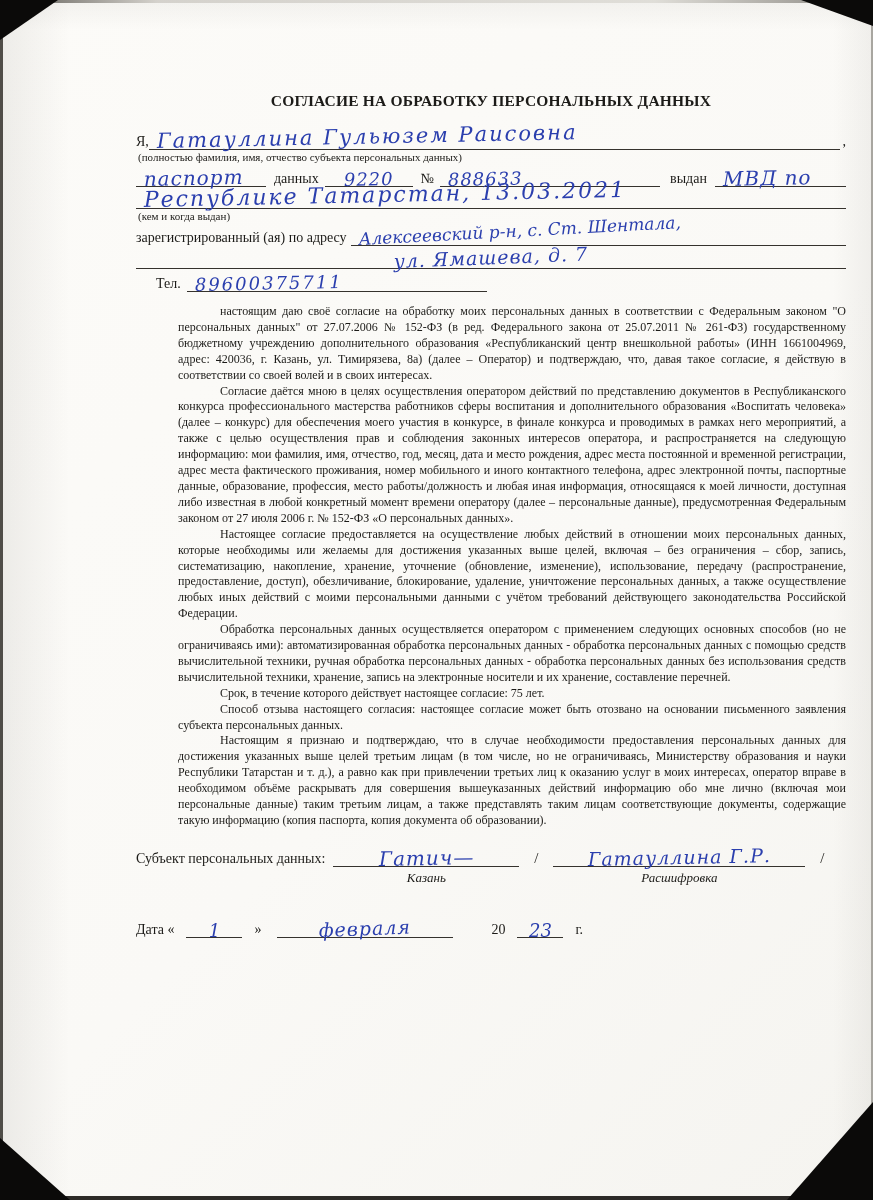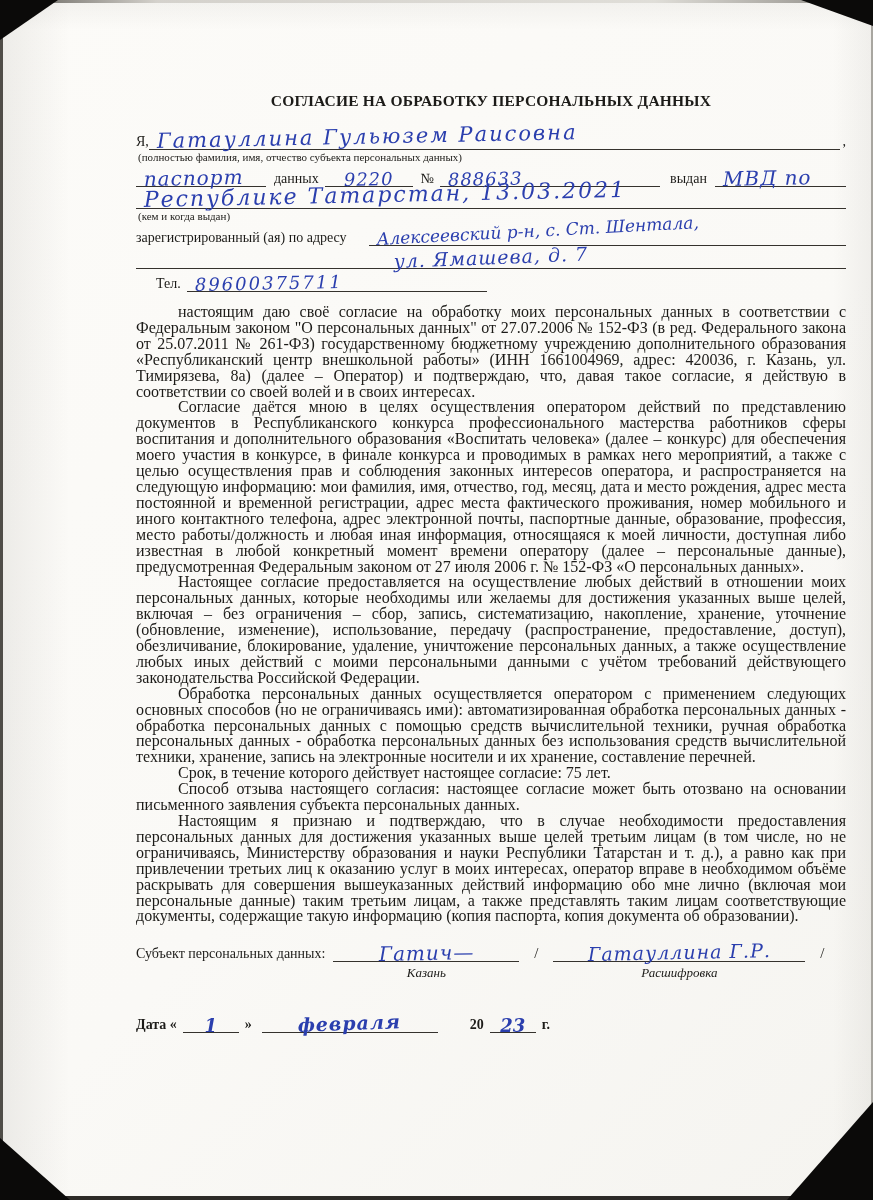--- a/index.html
+++ b/index.html
@@ -73,42 +73,42 @@
 
   .name-row { margin-top: 2px; }
   .name-row .printed.comma { margin-left: 3px; }
   .doc-blank { width: 122px; }
   .lbl-series { margin: 0 6px 0 8px; }
   .series-blank { width: 88px; }
   .lbl-num { margin: 0 6px 0 8px; }
   .number-blank { width: 212px; }
   .lbl-issued { margin: 0 8px 0 10px; }
   .issued2-row { margin-top: 2px; }
-  .addr-row { margin-top: 2px; gap: 18px; }
+  .addr-row { margin-top: 2px; }
   .addr-label { margin-right: 4px; }
   .addr2-row { margin-top: 3px; }
   .tel-row { margin-top: 3px; }
   .tel-label { margin-right: 6px; margin-left: 20px; }
   .tel-blank { width: 292px; }
   .tel-rest { flex: 1; }
 
-  .paras { margin-top: 12px; font-size: 16px; line-height: 15.9px; text-align: justify; }
+  .paras { margin-top: 12px; font-size: 12px; line-height: 15.9px; text-align: justify; margin-left: 42px; }
   .paras p { margin: 0; text-indent: 42px; }
 
   .sig-grid {
     display: grid;
     grid-template-columns: max-content 186px 18px 252px 18px;
     column-gap: 8px; align-items: end;
     margin-top: 16px; font-size: 14.5px;
   }
   .sig-grid .blank { height: 21px; }
   .slash { text-align: center; font-size: 15px; }
   .sig-cap { font-style: italic; font-size: 13px; text-align: center; padding-top: 3px; }
 
-  .date-row { display: flex; align-items: flex-end; gap: 6px; margin-top: 32px; font-size: 14.5px; font-weight: bold; }
+  .date-row { display: flex; align-items: flex-end; gap: 12px; margin-top: 32px; font-size: 14.5px; }
   .day-blank { width: 56px; }
   .month-blank { width: 176px; margin-left: 4px; }
   .year-prefix { margin-left: 26px; }
   .year-blank { width: 46px; }
 </style>
 </head>
 <body>
 
 <div class="page">
   <div class="shade"></div>

